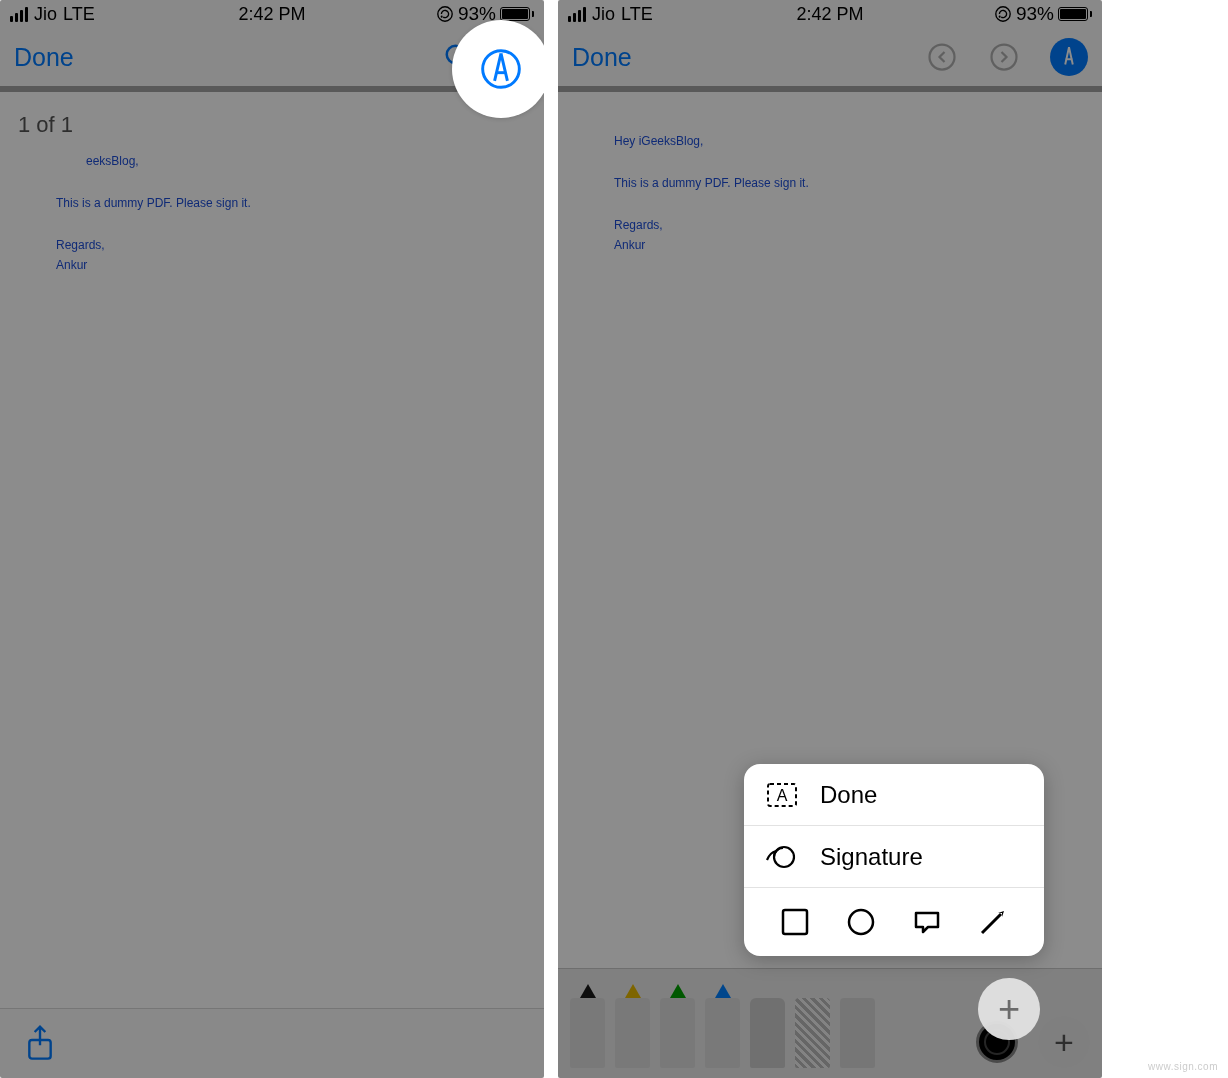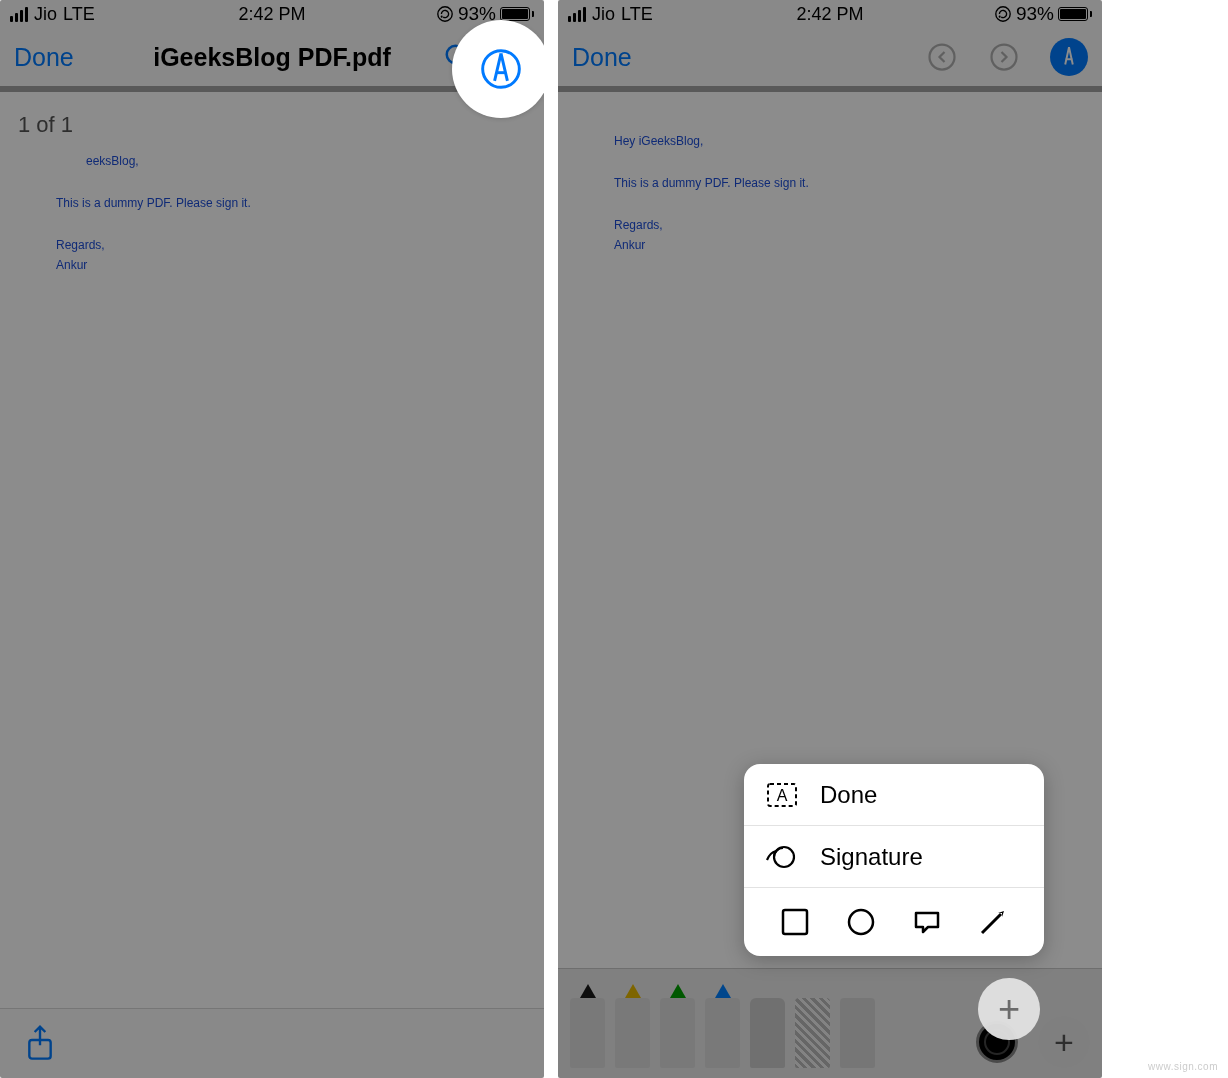--- a/index.html
+++ b/index.html
@@ -102,21 +102,20 @@
           <div class="battery-body">
               <div class="battery-fill" style="width:93%"></div>
             </div>
           <div class="battery-tip"></div>
         </div>
       </div>
     </div>
 
     <div class="nav-bar">
       <span class="nav-done">Done</span>
-      <span class="nav-title">iGeeksBlog PDF.pdf</span>
       <div class="nav-right">
         <span class="icon-btn">
           <svg width="30" height="30" viewBox="0 0 24 24" fill="none" stroke="#007aff" stroke-width="2">
               <circle cx="10" cy="10" r="7"></circle>
               <line x1="20" y1="20" x2="15" y2="15"></line>
             </svg>
         </span>
         <span class="icon-btn">
           <svg width="30" height="30" viewBox="0 0 24 24" fill="none" stroke="#007aff" stroke-width="1.6">
               <circle cx="12" cy="12" r="10"></circle>

